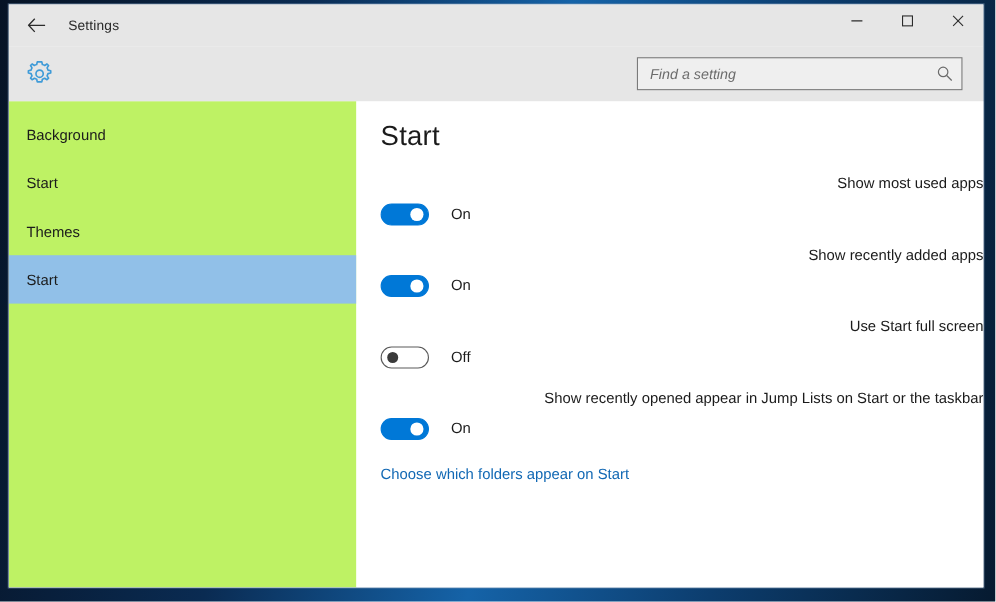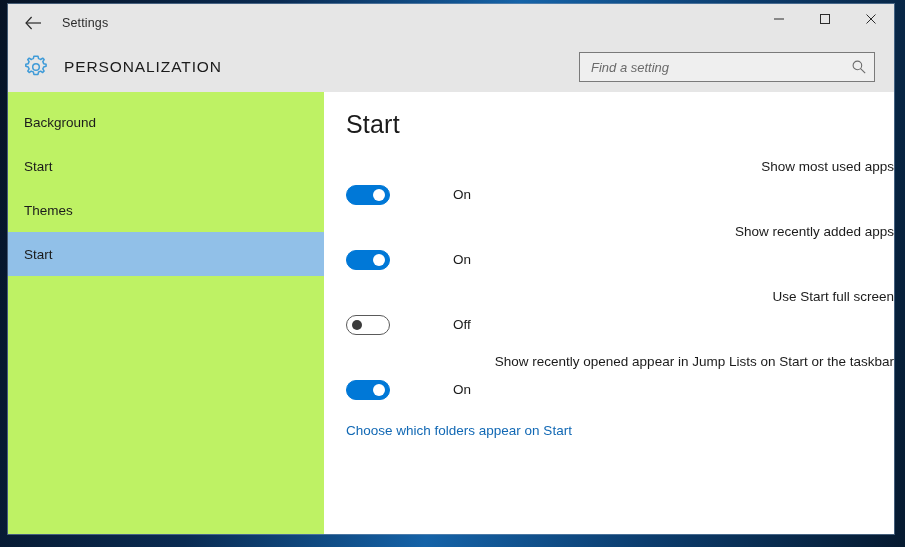--- a/index.html
+++ b/index.html
@@ -183,21 +183,20 @@
   }
   .setting-label {
     font-size: 13.5px;
     color: #1b1b1b;
     margin-bottom: 9px;
     line-height: 1.25;
   }
   .toggle-row {
     display: flex;
     align-items: center;
-    gap: 43px;
   }
   .toggle {
     width: 44px;
     height: 20px;
     border-radius: 10px;
     position: relative;
     cursor: pointer;
     box-sizing: border-box;
     flex: 0 0 auto;
   }
@@ -283,21 +282,20 @@
 
       <div class="gear-wrap">
         <svg width="26" height="26" viewBox="0 0 26 26">
           <g fill="none" stroke="#3f9bd8" stroke-width="1.5" stroke-linejoin="round">
             <path d="M13 2.2 l2.0 0 0.55 2.45 a8.9 8.9 0 0 1 2.05 0.85 l2.1 -1.35 1.45 1.45 -1.35 2.1 a8.9 8.9 0 0 1 0.85 2.05 l2.45 0.55 0 2.05 -2.45 0.55 a8.9 8.9 0 0 1 -0.85 2.05 l1.35 2.1 -1.45 1.45 -2.1 -1.35 a8.9 8.9 0 0 1 -2.05 0.85 l-0.55 2.45 -2.05 0 -2.05 0 -0.55 -2.45 a8.9 8.9 0 0 1 -2.05 -0.85 l-2.1 1.35 -1.45 -1.45 1.35 -2.1 a8.9 8.9 0 0 1 -0.85 -2.05 l-2.45 -0.55 0 -2.05 2.45 -0.55 a8.9 8.9 0 0 1 0.85 -2.05 l-1.35 -2.1 1.45 -1.45 2.1 1.35 a8.9 8.9 0 0 1 2.05 -0.85 l0.55 -2.45 z"></path>
             <circle cx="13" cy="13" r="3.3"></circle>
           </g>
         </svg>
       </div>
 
-      <div class="category-title">PERSONALIZATION</div>
 
       <div class="search-wrap">
         <input class="search-input" type="text" value="" placeholder="Find a setting" style="">
         <div class="search-icon-btn">
           <svg width="16" height="16" viewBox="0 0 16 16">
             <circle cx="6.4" cy="6.4" r="4.3" fill="none" stroke="#6b6b6b" stroke-width="1.1"></circle>
             <line x1="9.6" y1="9.6" x2="14.2" y2="14.2" stroke="#6b6b6b" stroke-width="1.1"></line>
           </svg>
         </div>
       </div>

